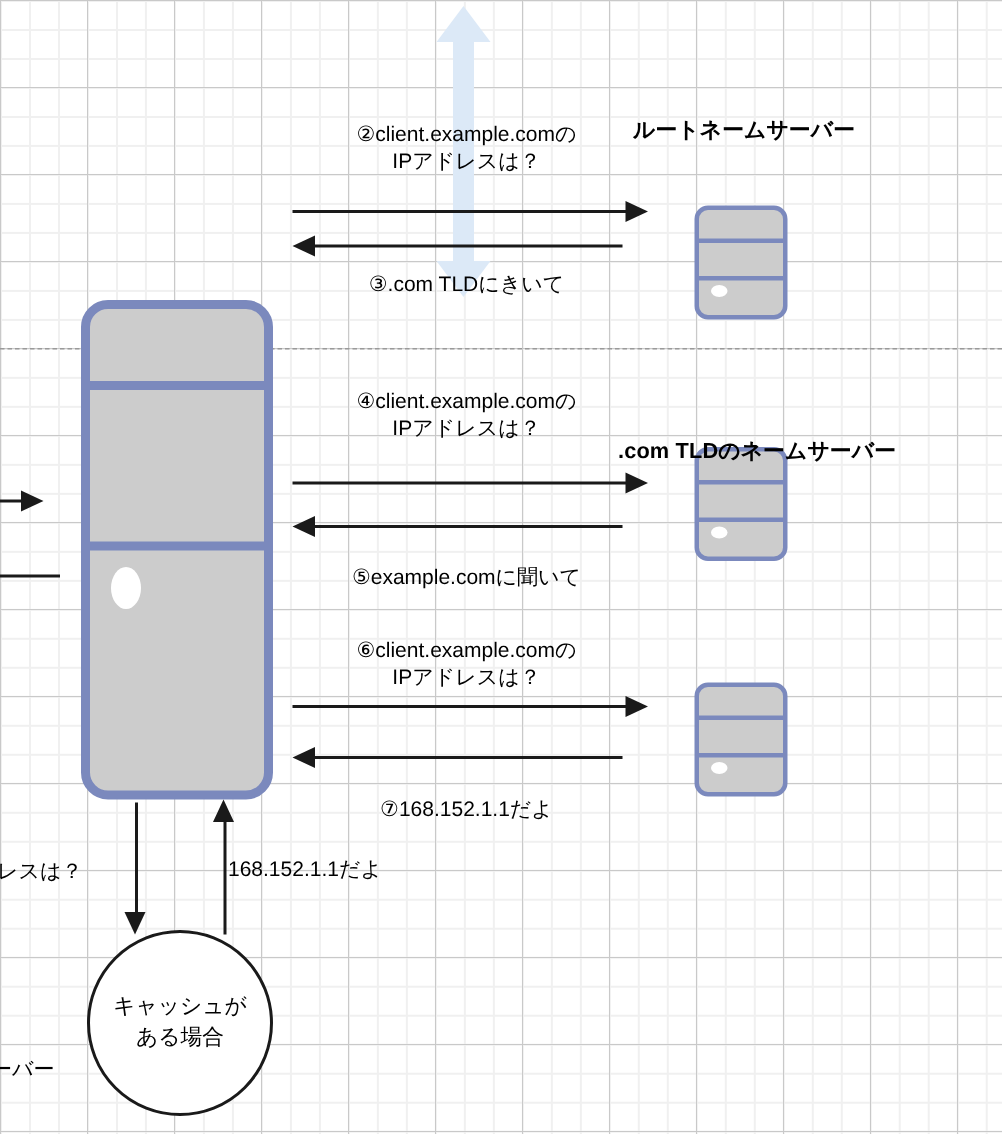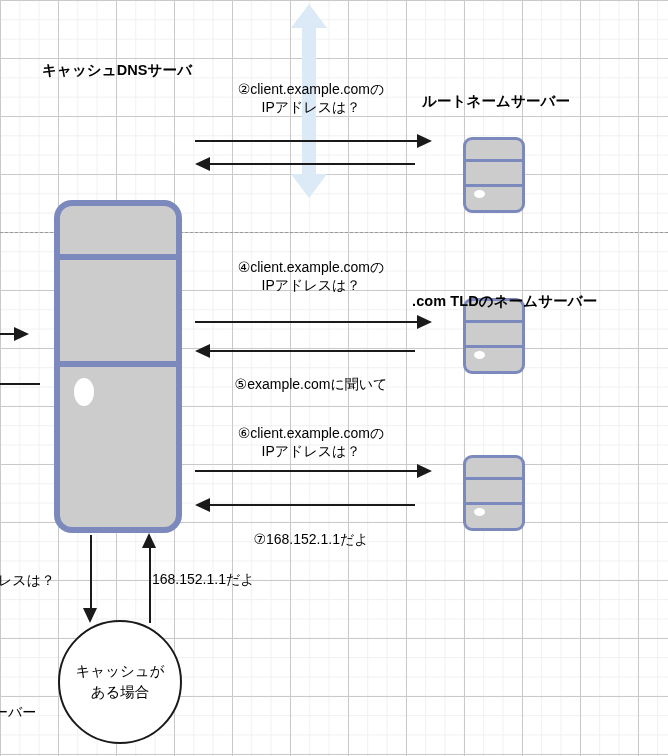--- a/index.html
+++ b/index.html
@@ -154,28 +154,27 @@
     <polygon points="23,2 41,26 30,26 30,172 41,172 23,196 5,172 16,172 16,26 5,26" fill="#dce9f7"></polygon>
   </svg>
 
   <div class="abs dashed-sep"></div>
 
   <div class="abs server server-big" style="left:54px; top:200px;">
     <div class="band band-1"></div>
     <div class="band band-2"></div>
     <div class="led"></div>
   </div>
-  <div class="abs label bold-title" style="left:42px; top:61px;">キャッシュDNSサーバ</div>
 
   <div class="abs server server-small" style="left:463px; top:137px;">
     <div class="band band-1"></div>
     <div class="band band-2"></div>
     <div class="led"></div>
   </div>
-  <div class="abs label bold-title" style="left:422px; top:78px;margin-top:14px;">ルートネームサーバー</div>
+  <div class="abs label bold-title" style="left:422px; top:78px;">ルートネームサーバー</div>
 
   <div class="abs server server-small" style="left:463px; top:298px;">
     <div class="band band-1"></div>
     <div class="band band-2"></div>
     <div class="led"></div>
   </div>
   <div class="abs label bold-title" style="left:412px; top:256px;margin-top:36px;">.com TLDのネームサーバー</div>
 
   <div class="abs server server-small" style="left:463px; top:455px;">
     <div class="band band-1"></div>
@@ -184,20 +183,21 @@
   </div>
 
   <div class="abs hline" style="left:195px; top:140px; width:224px;"></div>
   <div class="abs arrowhead ah-right" style="left:417px; top:134px;"></div>
 
   <div class="abs hline" style="left:210px; top:163px; width:205px;"></div>
   <div class="abs arrowhead ah-left" style="left:195px; top:157px;"></div>
 
   <div class="abs label step" style="left:196px; top:81px; width:230px;">②client.example.comの
 IPアドレスは？</div>
+  <div class="abs label step" style="left:196px; top:181px; width:230px;">③.com TLDにきいて</div>
 
   <div class="abs hline" style="left:195px; top:321px; width:224px;"></div>
   <div class="abs arrowhead ah-right" style="left:417px; top:315px;"></div>
 
   <div class="abs hline" style="left:210px; top:350px; width:205px;"></div>
   <div class="abs arrowhead ah-left" style="left:195px; top:344px;"></div>
 
   <div class="abs label step" style="left:196px; top:259px; width:230px;text-align:center;">④client.example.comの
 IPアドレスは？</div>
   <div class="abs label step" style="left:196px; top:376px; width:230px;">⑤example.comに聞いて</div>

